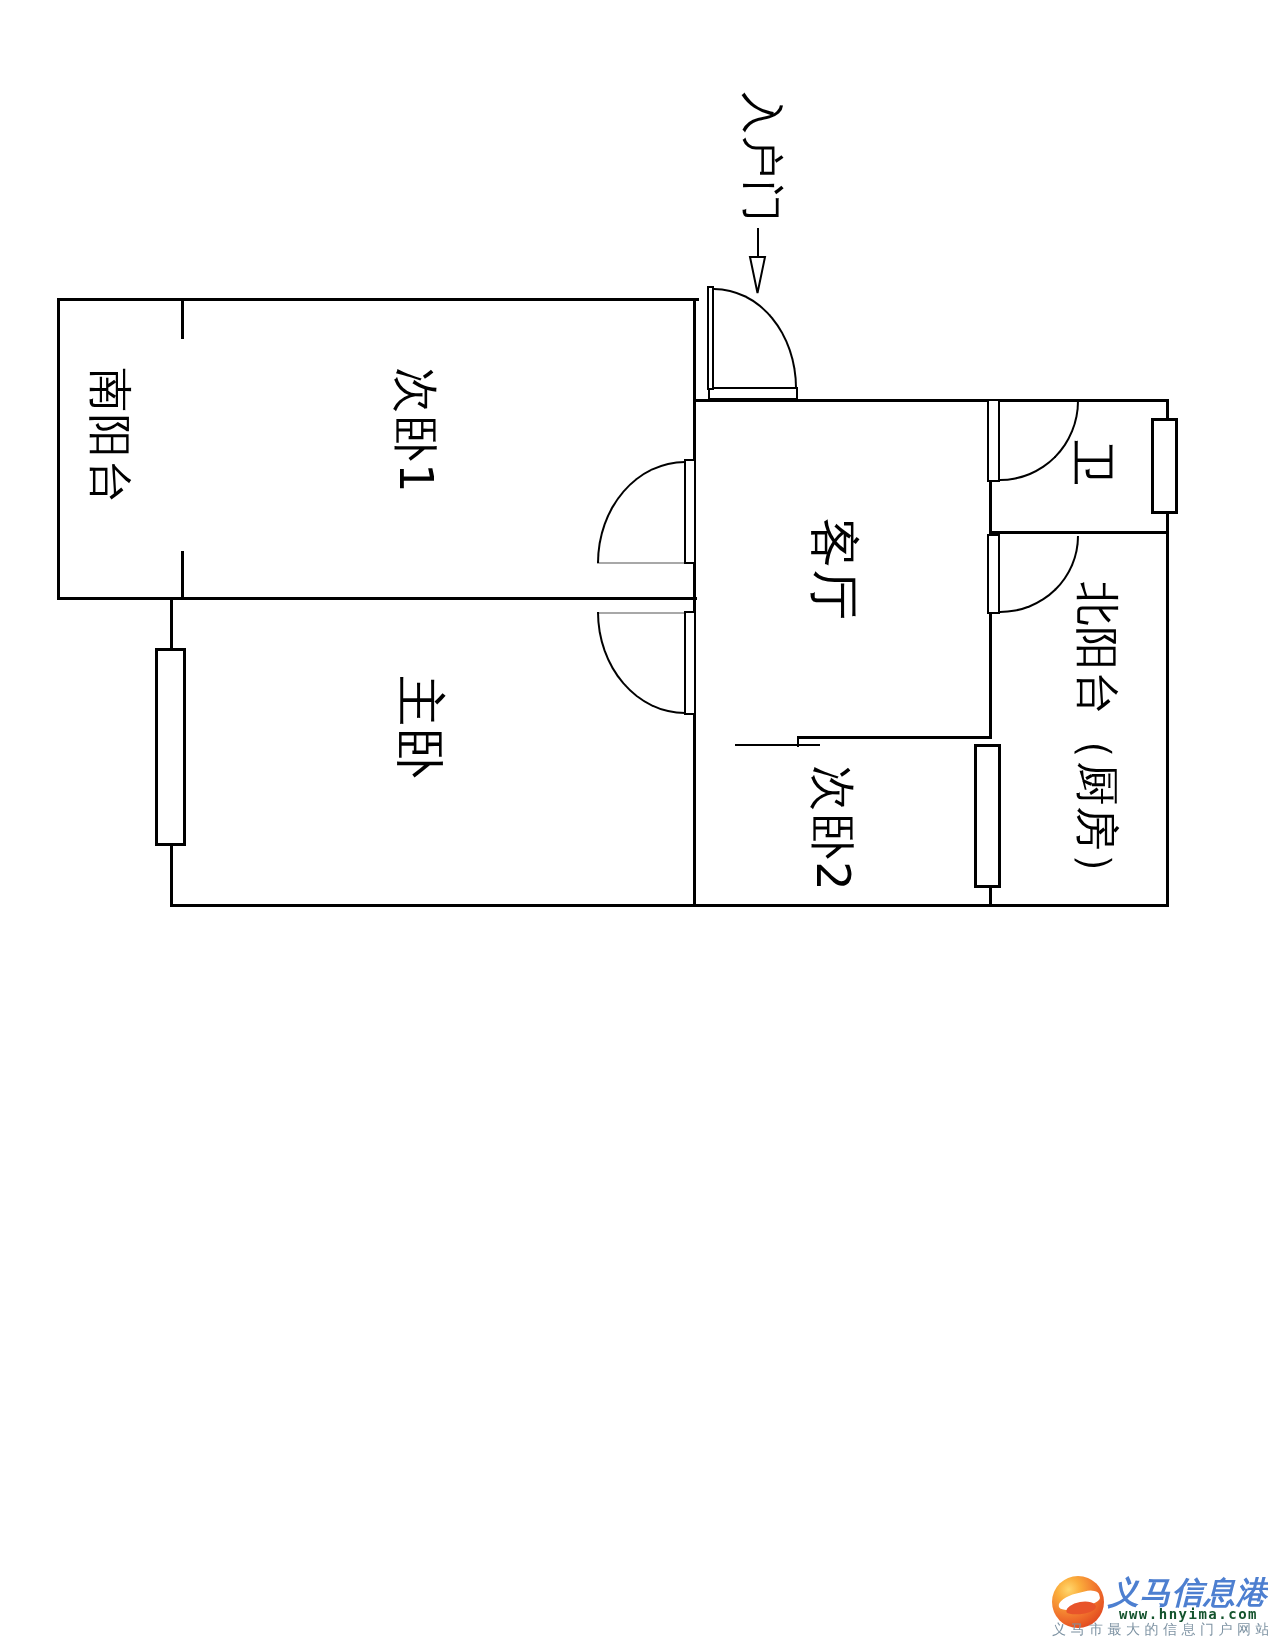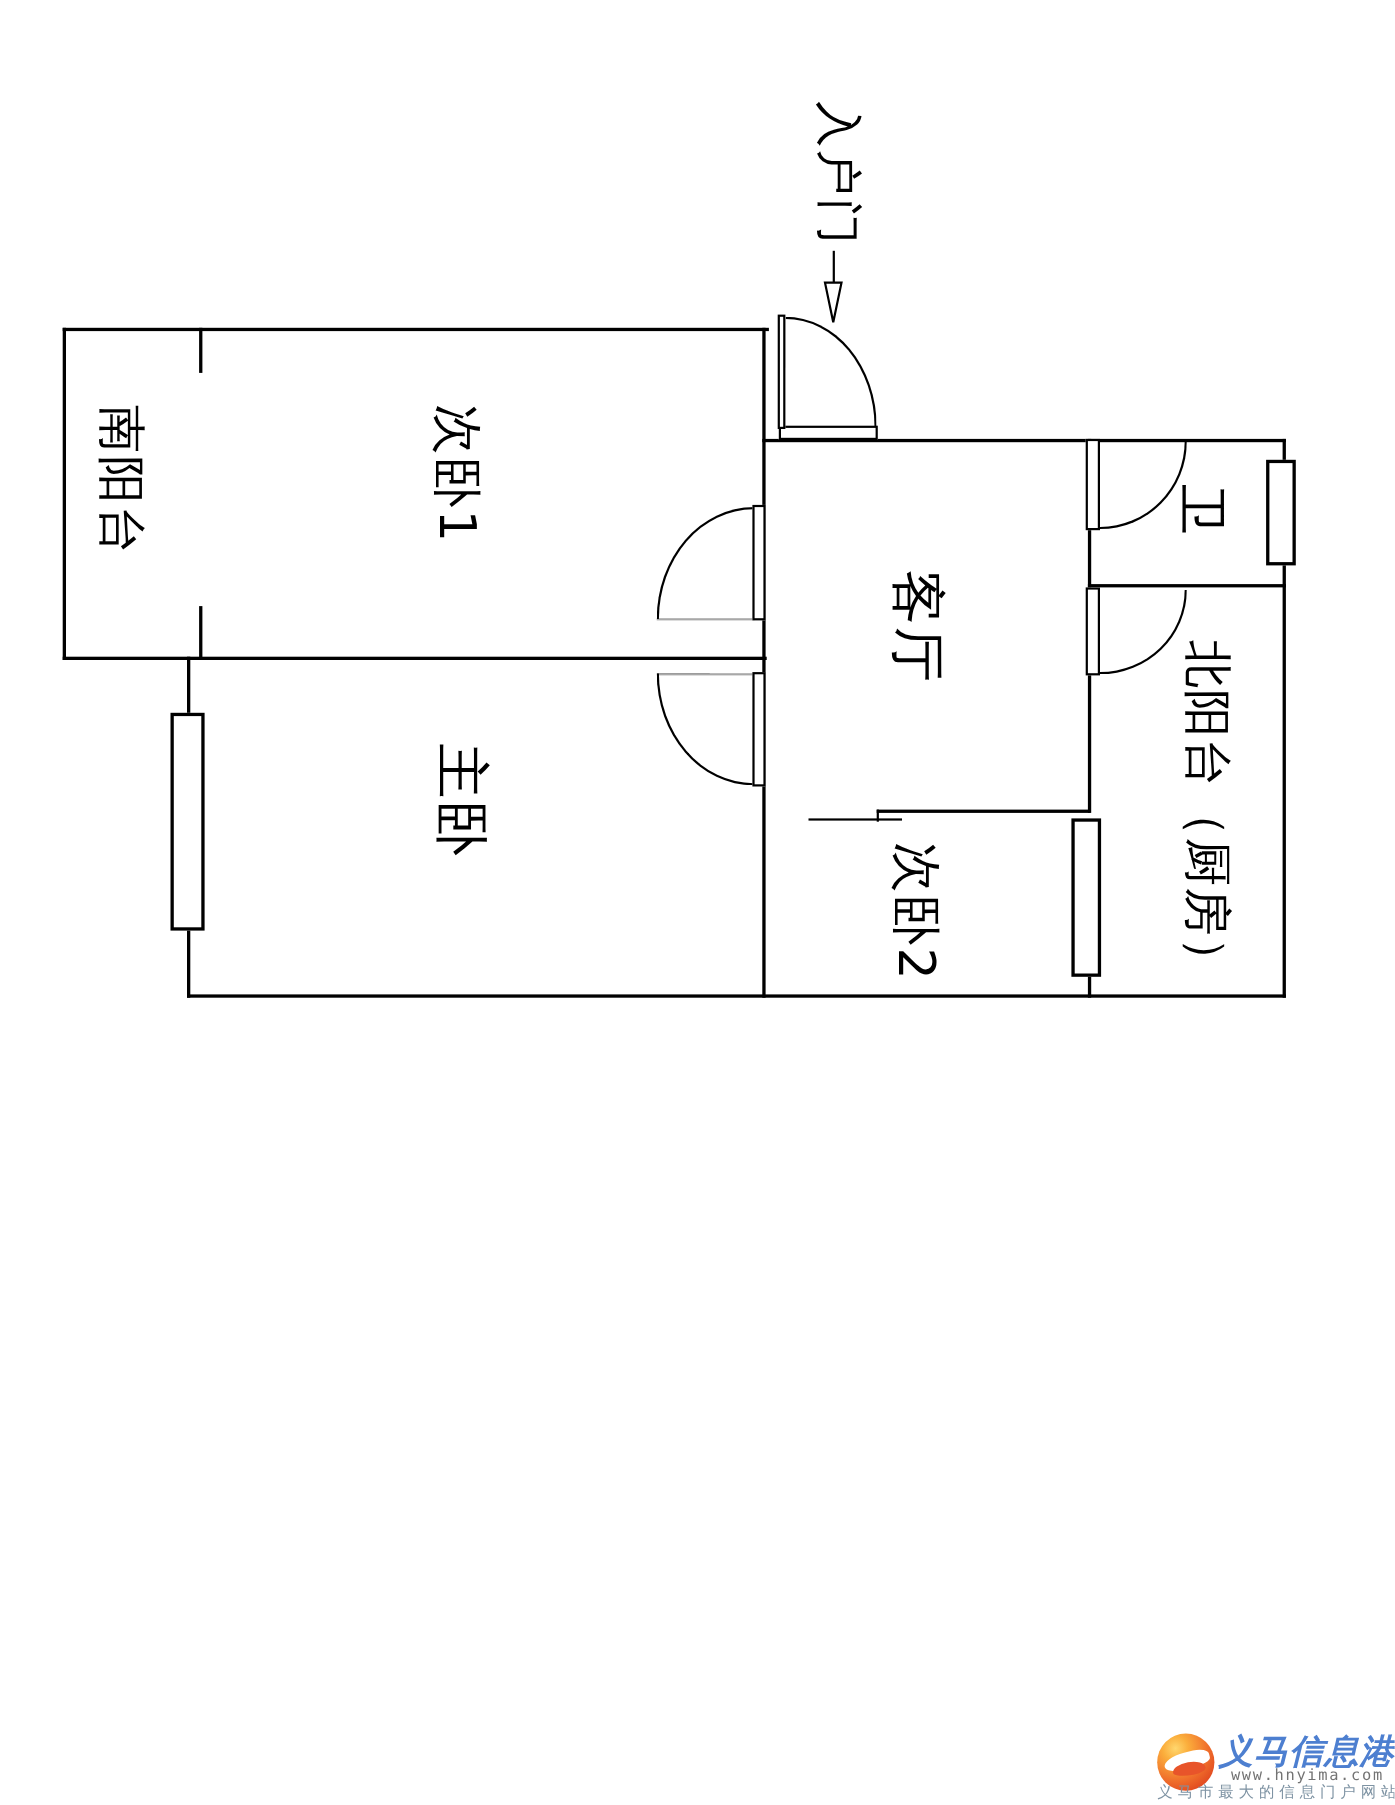--- a/index.html
+++ b/index.html
@@ -97,16 +97,16 @@
   <div class="rlabel" style="left:1092px;top:464px;font-size:46px;">卫</div>
   <div class="rlabel" style="left:1097px;top:739px;font-size:44px;letter-spacing:1px;">北阳台（厨房）</div>
   <div class="rlabel" style="left:832px;top:829px;font-size:46px;">次卧2</div>
   <div class="rlabel" style="left:762px;top:158px;font-size:42px;">入户门</div>
 
   <div id="wm-logo" style="left:1052px;top:1576px;width:52px;height:52px;">
     <span class="swoosh"></span>
     <span class="swoosh2"></span>
   </div>
   <div class="wm" style="left:1108px;top:1572px;font-size:31px;font-weight:700;color:#4d7fd0;letter-spacing:1px;font-style:italic;">义马信息港</div>
-  <div class="wm" style="left:1119px;top:1606px;font-size:14px;font-weight:400;color:#737373;letter-spacing:1.5px;font-family:'DejaVu Sans Mono','Liberation Mono',monospace;">www.hnyima.com</div>
+  <div class="wm" style="left:1119px;top:1606px;font-size:14px;font-weight:700;color:#14532d;letter-spacing:1.5px;font-family:'DejaVu Sans Mono','Liberation Mono',monospace;">www.hnyima.com</div>
   <div class="wm" style="left:1052px;top:1621px;font-size:14px;color:#7e93a3;letter-spacing:4.5px;">义马市最大的信息门户网站</div>
 
 </div>
 
 </body></html>

